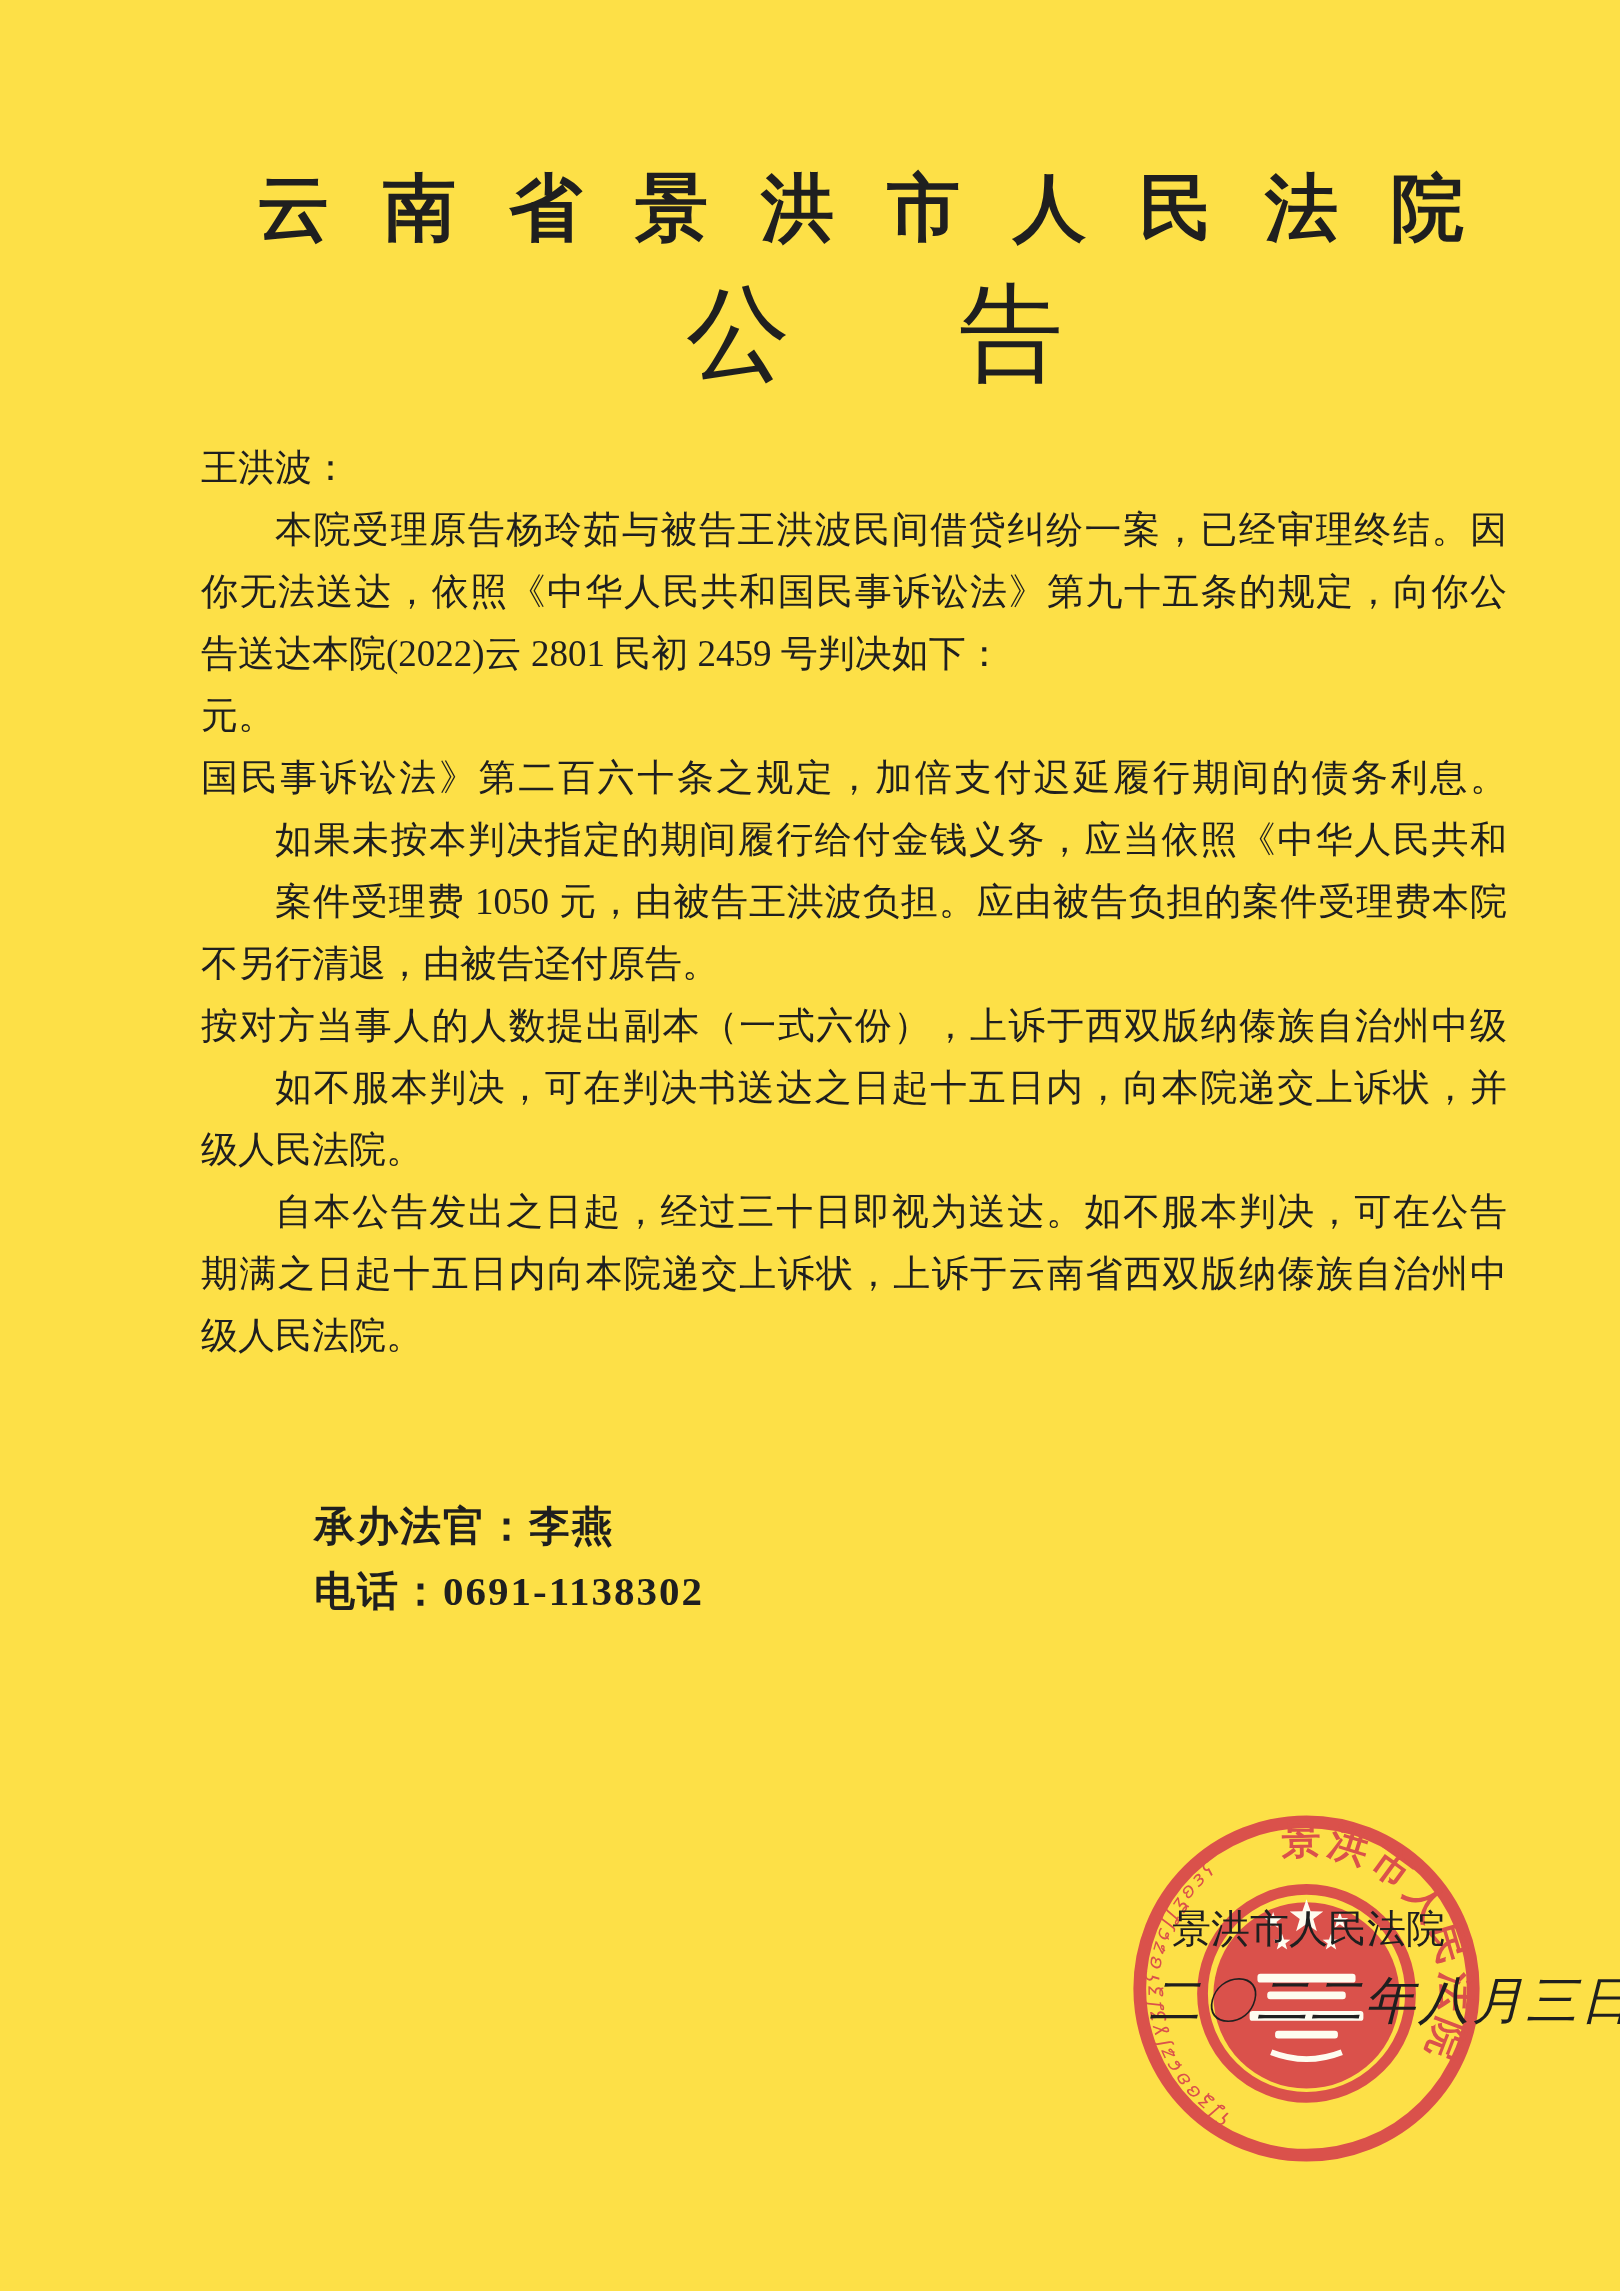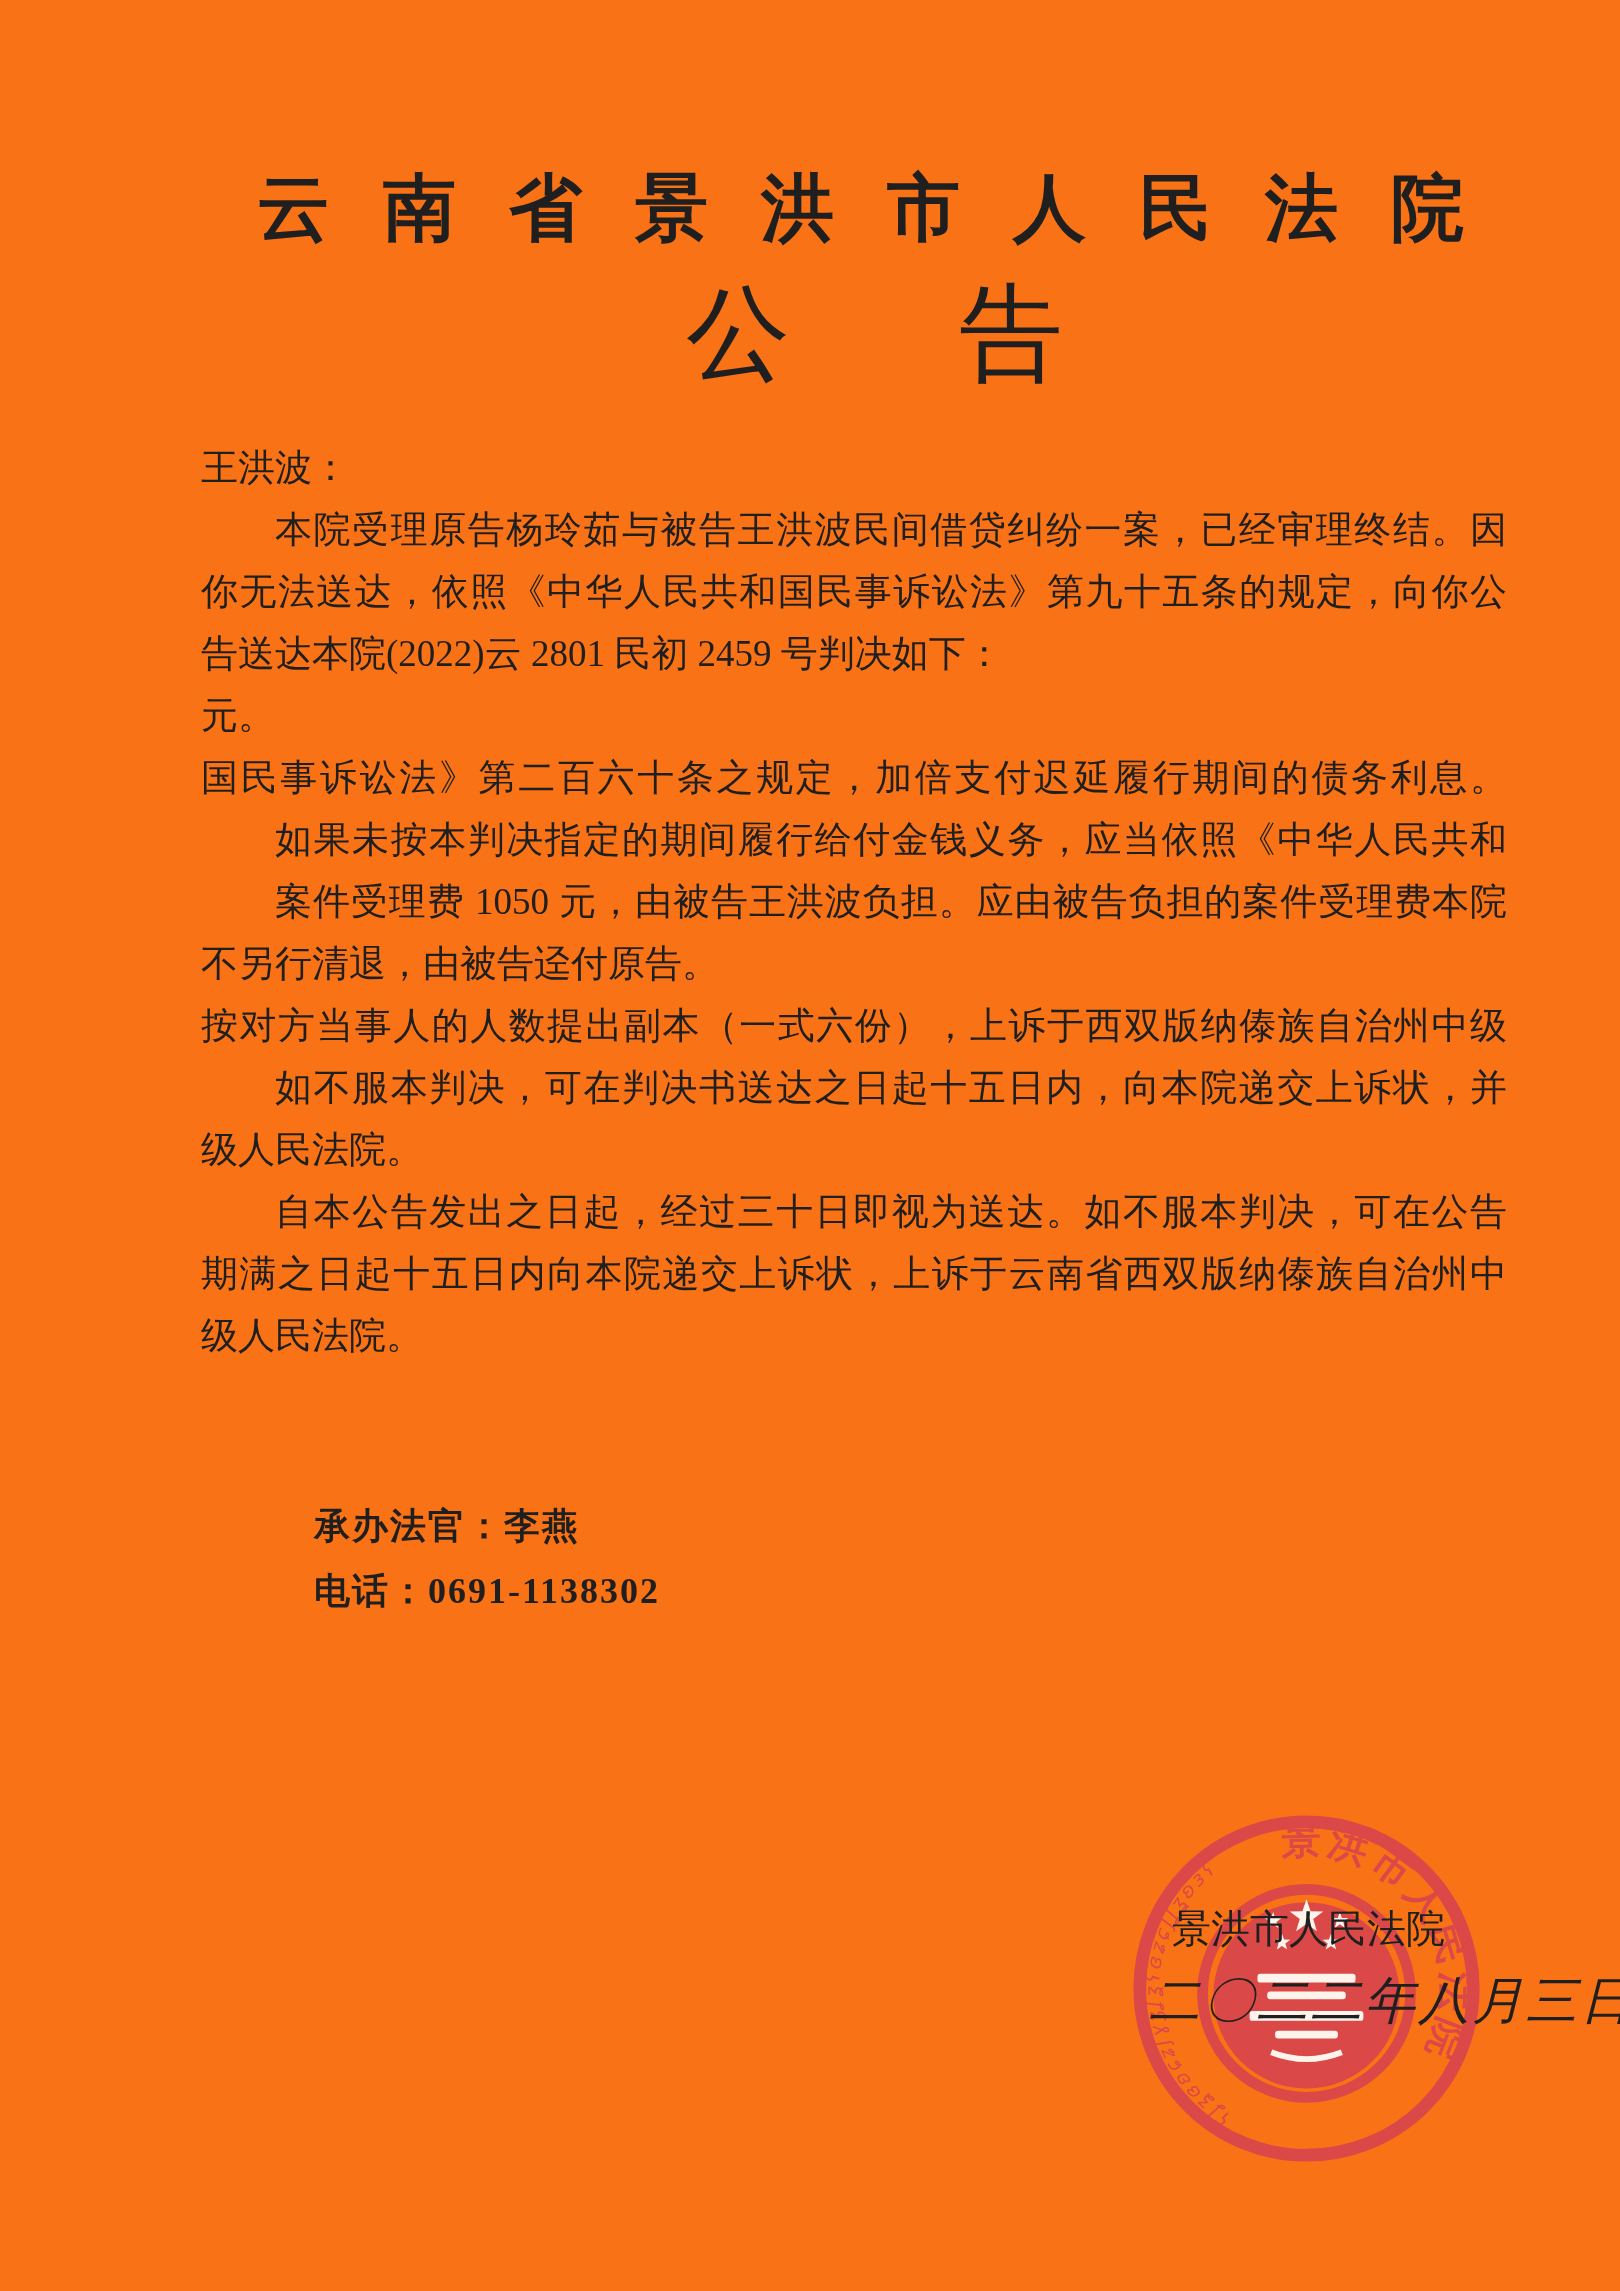--- a/index.html
+++ b/index.html
@@ -3,21 +3,21 @@
 <meta charset="utf-8">
 <style>
   :root{
     --ink:#1f1f1f;
     --seal-red:#d8454c;
   }
   html,body{margin:0;padding:0;background:#9a9a9a;}
   .page{
     position:relative;
     width:1620px;height:2292px;
-    background:#f97316;
+    background:#fde047;
     overflow:hidden;
     font-family:"Liberation Serif","DejaVu Serif",serif;
     color:var(--ink);
   }
   .court-title{
     position:absolute;left:257px;top:169px;
     font-size:73px;font-weight:700;line-height:1.1;
     letter-spacing:53px;white-space:nowrap;
   }
   .notice-title{
@@ -27,21 +27,21 @@
   }
   .body-text{
     position:absolute;left:201px;top:437px;width:1306px;
     font-size:37px;line-height:62px;
   }
   .bl{height:62px;white-space:nowrap;}
   .bl.j{white-space:normal;text-align:justify;text-align-last:justify;}
   .bl.ind{text-indent:74px;}
   .contact{
     position:absolute;left:314px;top:1494px;
-    font-size:36px;font-weight:700;line-height:65px;letter-spacing:2px;
+    font-size:41px;font-weight:700;line-height:65px;letter-spacing:2px;
     white-space:nowrap;
   }
   .sig-court{
     position:absolute;left:1172px;top:1909px;z-index:2;
     font-size:39px;line-height:1;white-space:nowrap;
   }
   .sig-date{
     position:absolute;left:1149px;top:1976px;z-index:2;
     font-size:51px;line-height:1;letter-spacing:2.9px;white-space:nowrap;font-style:italic;
   }

